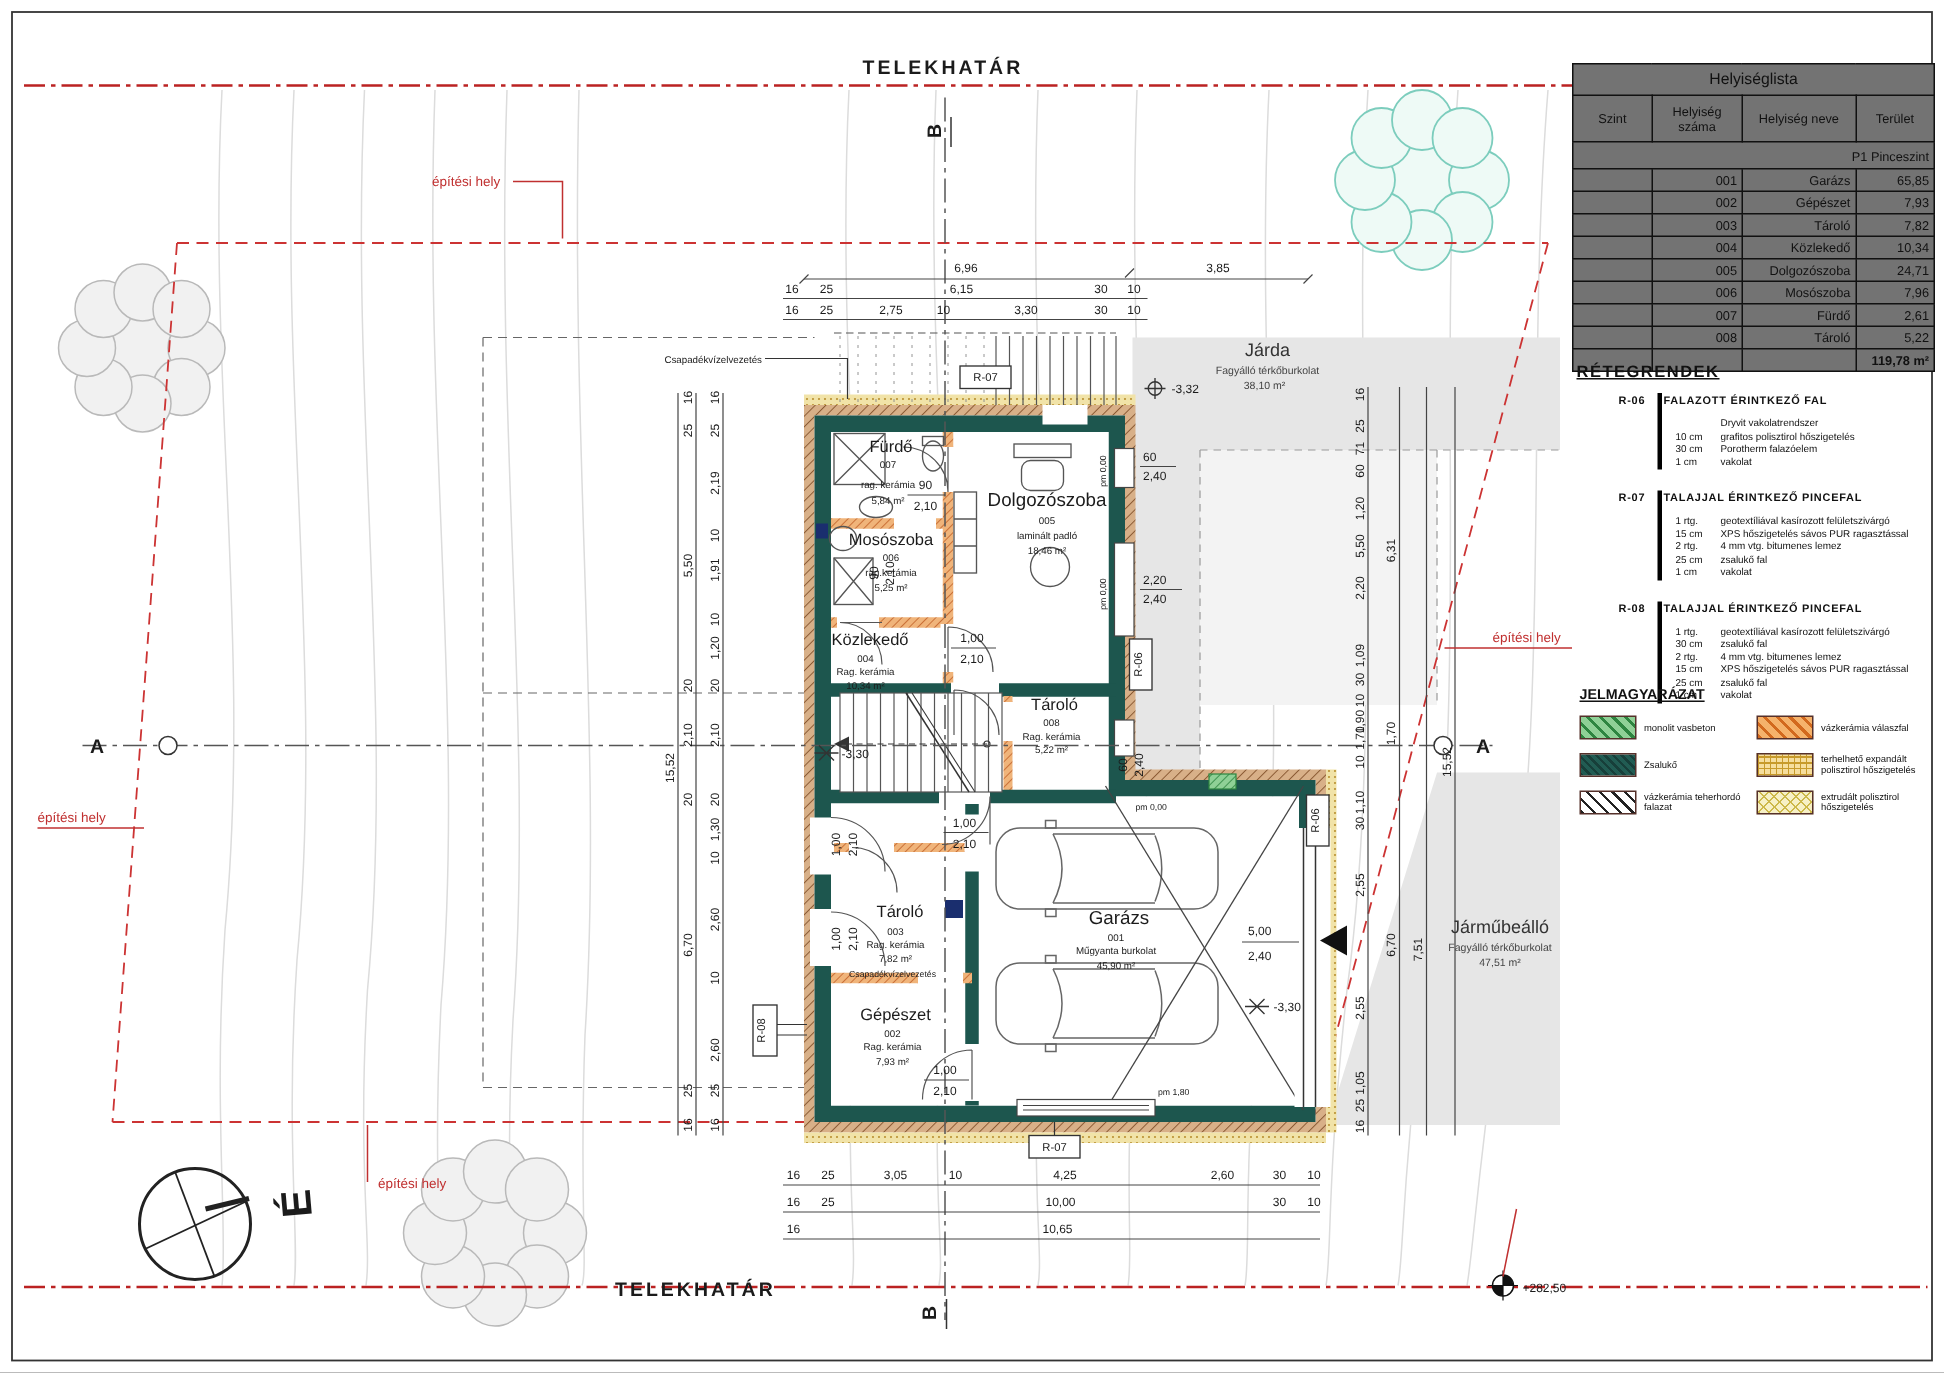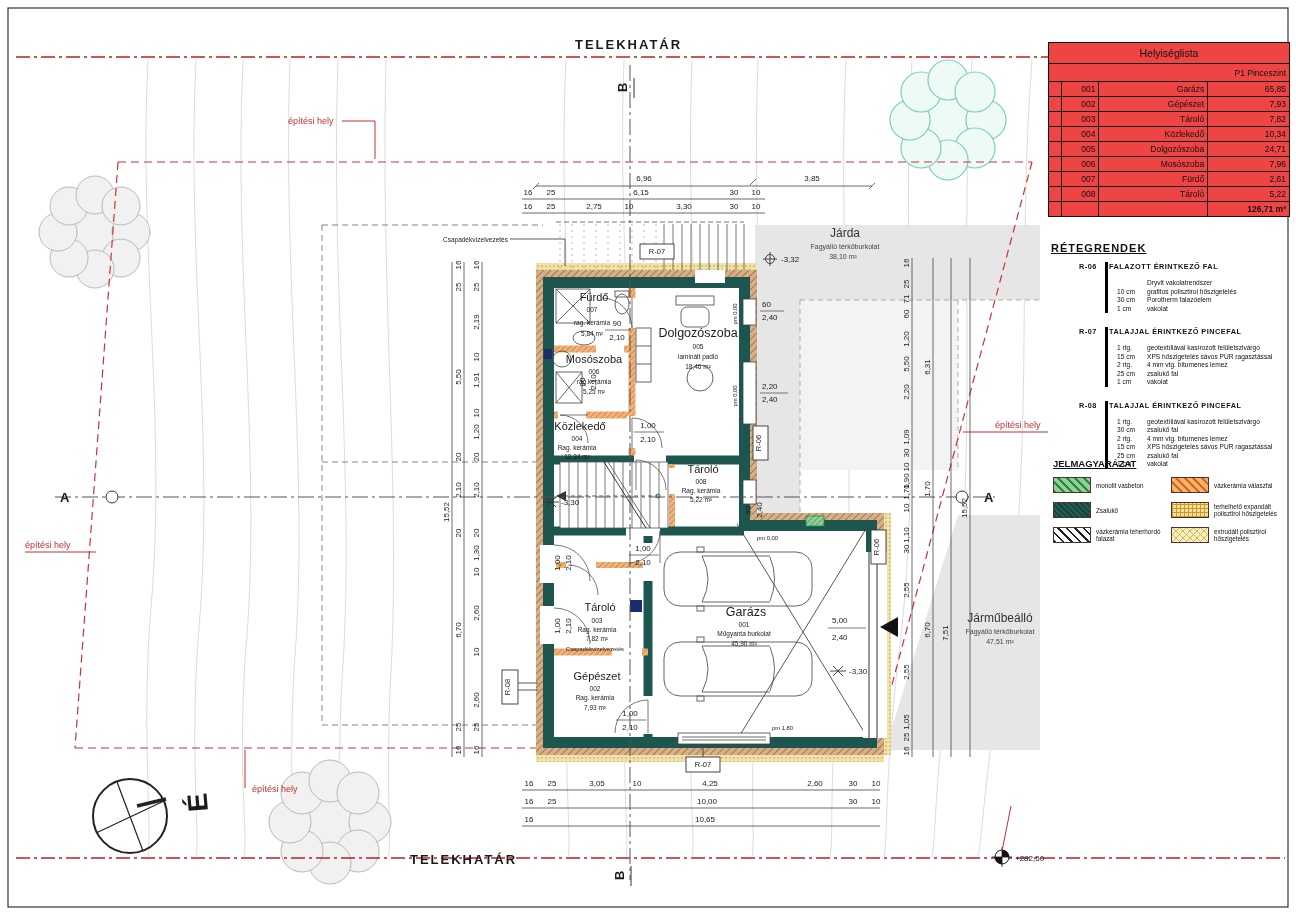--- a/index.html
+++ b/index.html
@@ -15,21 +15,21 @@
   .tiny{font-size:5.8px;}
   .redt{fill:#c03030;font-size:9px;}
   .tk{font-size:13px;font-weight:bold;letter-spacing:2px;}
   .zname{font-size:12px;fill:#333;}
   .zsub{font-size:7px;fill:#444;}
   .sec{font-size:13px;font-weight:bold;}
   .tag{font-size:7.5px;}
 
   
   .roomlist{position:absolute;left:1048px;top:42px;width:242px;border:1.5px solid #111;
-            border-collapse:collapse;font-size:8.5px;color:#111;background:#ef4444;}
+            border-collapse:collapse;font-size:8.5px;color:#111;background:#737373;}
   .roomlist td,.roomlist th{border:1px solid #111;padding:2px 3px;font-weight:normal;text-align:right;}
   .roomlist .title{text-align:center;font-size:10.5px;height:16px;}
   .roomlist .hdr td{text-align:center;height:26px;vertical-align:middle;}
   .roomlist .grp td{height:13px;}
   .roomlist .tot td{font-weight:bold;}
   .c1{width:52px;} .c2{width:58px;} .c3{width:72px;} .c4{width:50px;}
 
   
   .rtg{position:absolute;left:1051px;top:232px;width:238px;color:#111;}
   .rtg h3{margin:10px 0 8px 0;font-size:11px;letter-spacing:1px;text-decoration:underline;}
@@ -604,20 +604,26 @@
 <text class="dim" x="1015" y="861">+282,50</text>
 
 <rect x="8" y="8" width="1280" height="899" fill="none" stroke="#333" stroke-width="1.2"></rect>
 </svg>
 
 <table class="roomlist">
   <tbody>
         <tr>
           <td class="title" colspan="4">Helyiséglista</td>
         </tr>
+  <tr class="hdr">
+    <td class="c1">Szint</td>
+    <td class="c2">Helyiség száma</td>
+    <td class="c3">Helyiség neve</td>
+    <td class="c4">Terület</td>
+  </tr>
   <tr class="grp">
           <td colspan="4">P1 Pinceszint</td>
         </tr>
   <tr>
           <td></td>
           <td>001</td>
           <td>Garázs</td>
           <td>65,85</td>
         </tr>
   <tr>
@@ -659,21 +665,21 @@
   <tr>
           <td></td>
           <td>008</td>
           <td>Tároló</td>
           <td>5,22</td>
         </tr>
   <tr class="tot">
           <td></td>
           <td></td>
           <td></td>
-          <td>126,71 m²</td>
+          <td>119,78 m²</td>
         </tr>
 </tbody>
     </table>
 
 <div class="rtg">
   <h3>RÉTEGRENDEK</h3>
 
   <div class="rtg-item">
     <div class="rtg-bar"></div>
     <div class="rtg-head">

